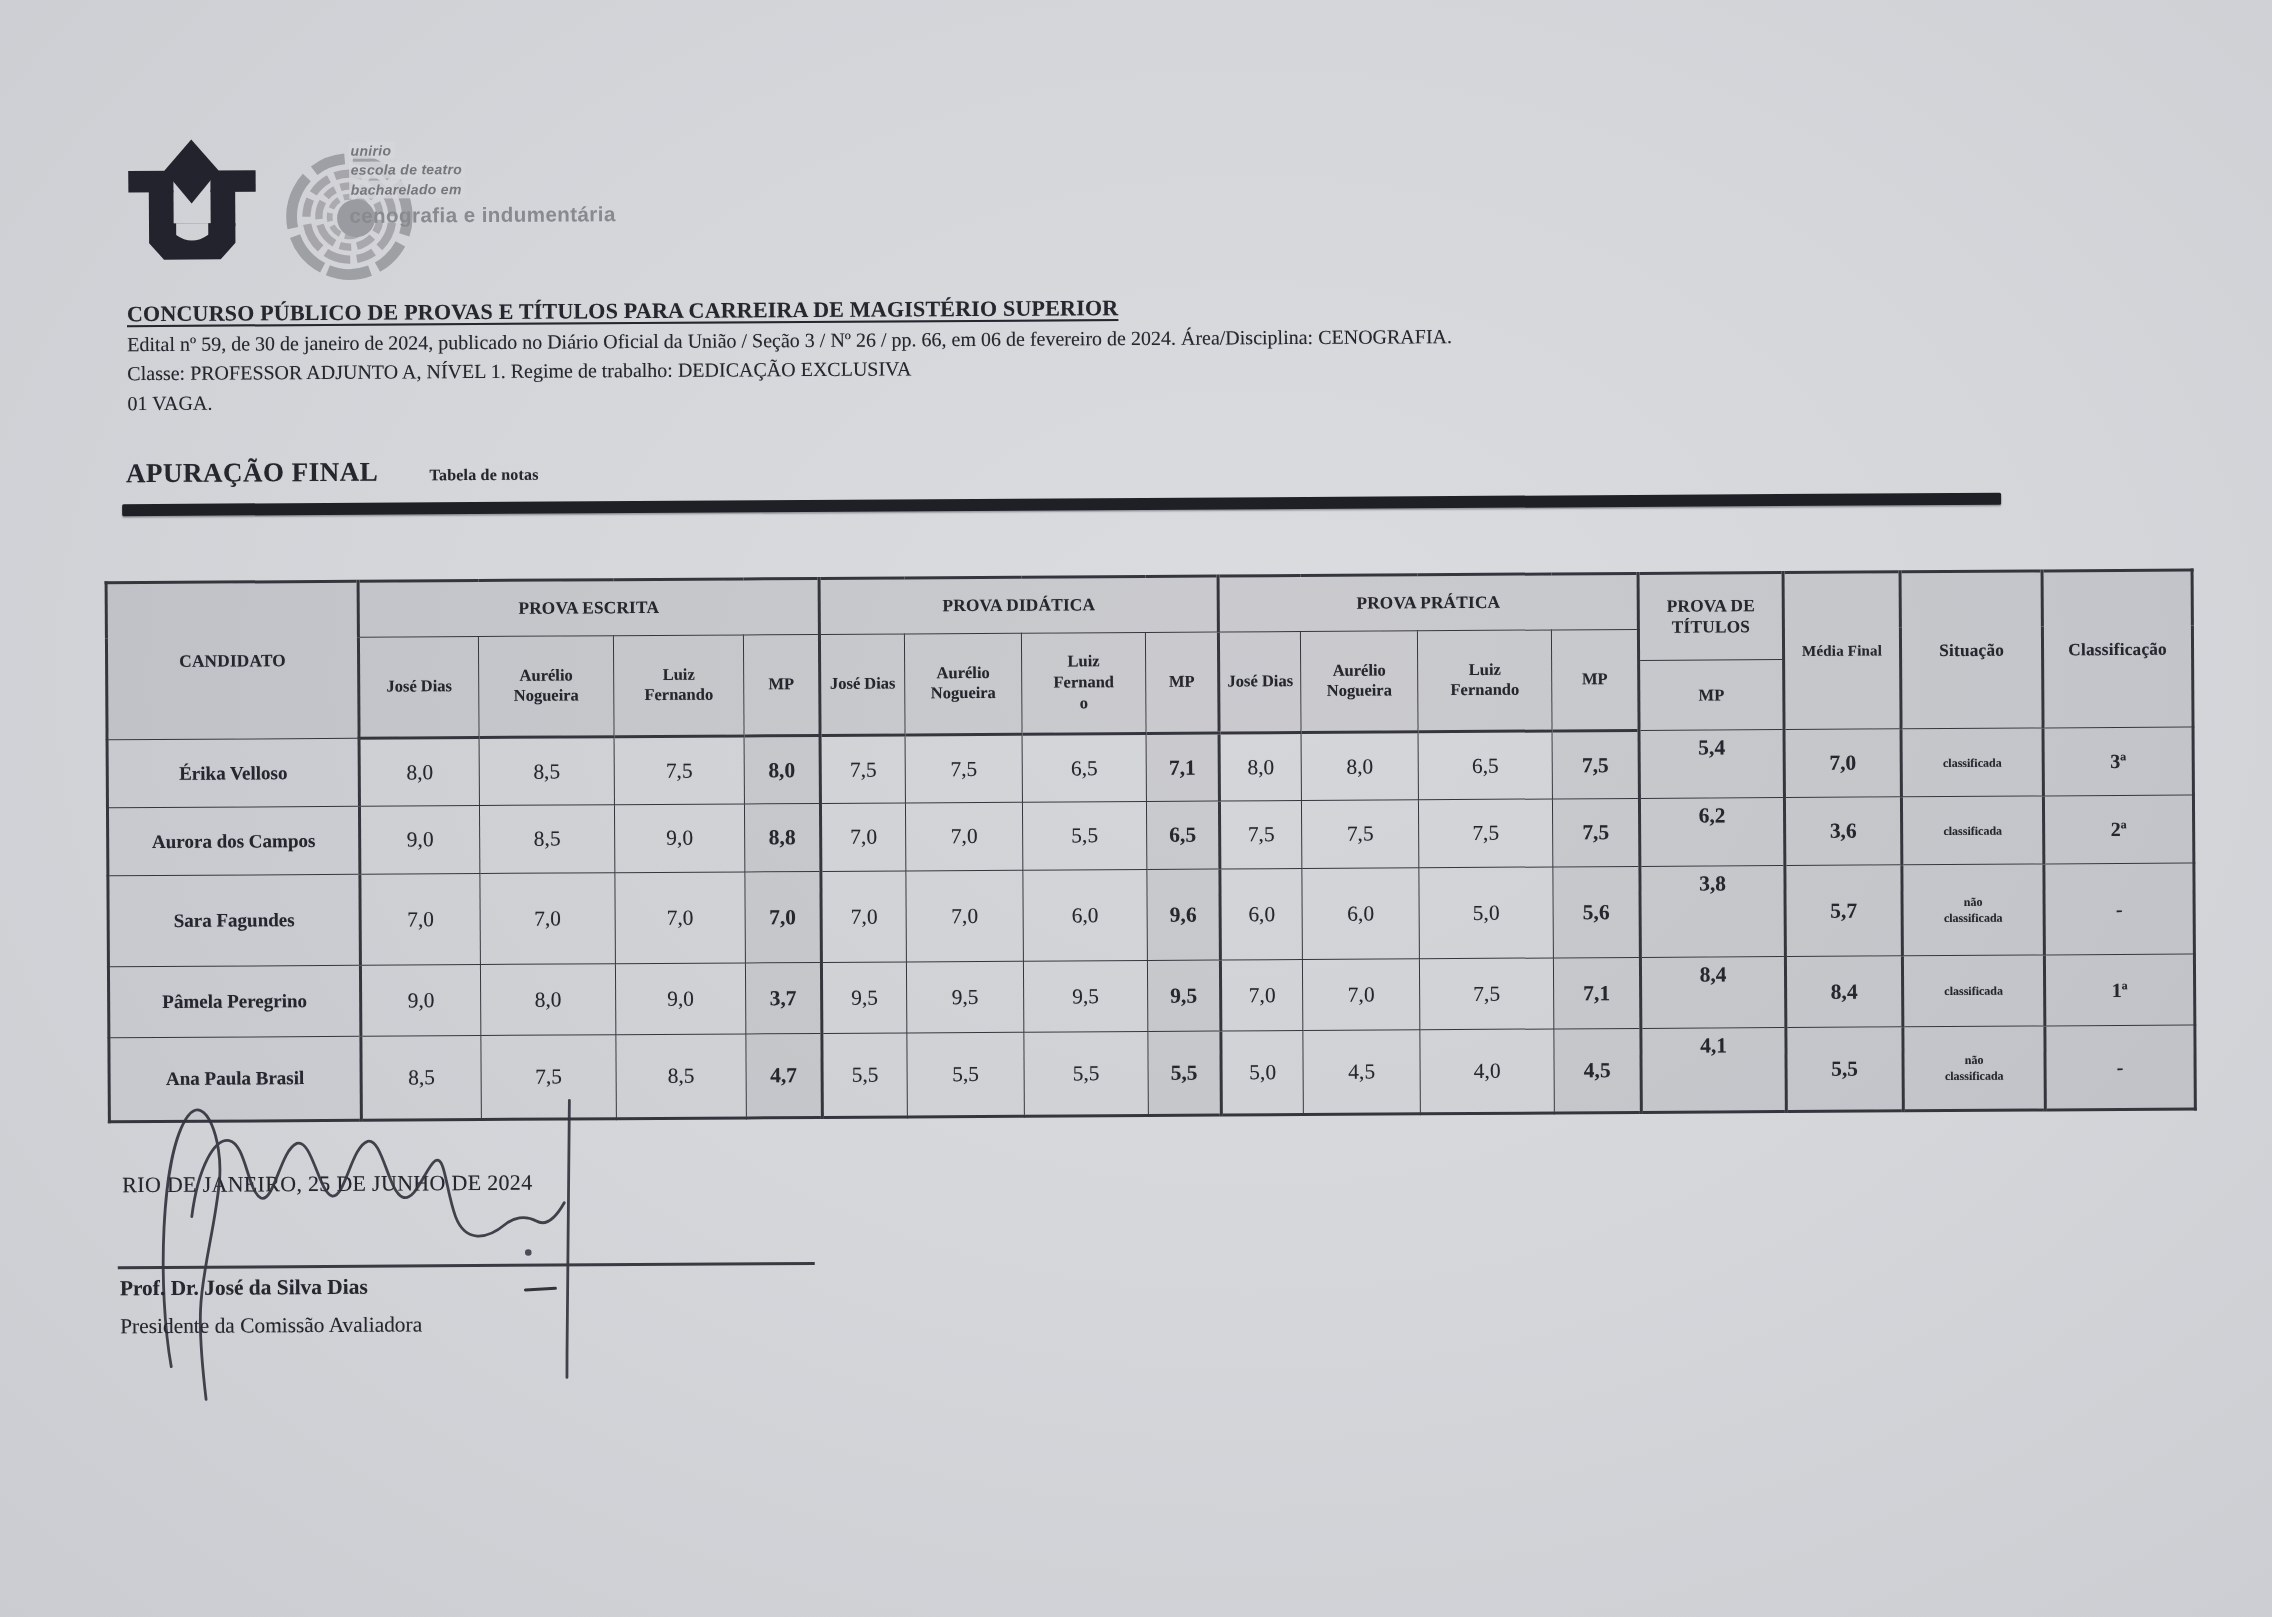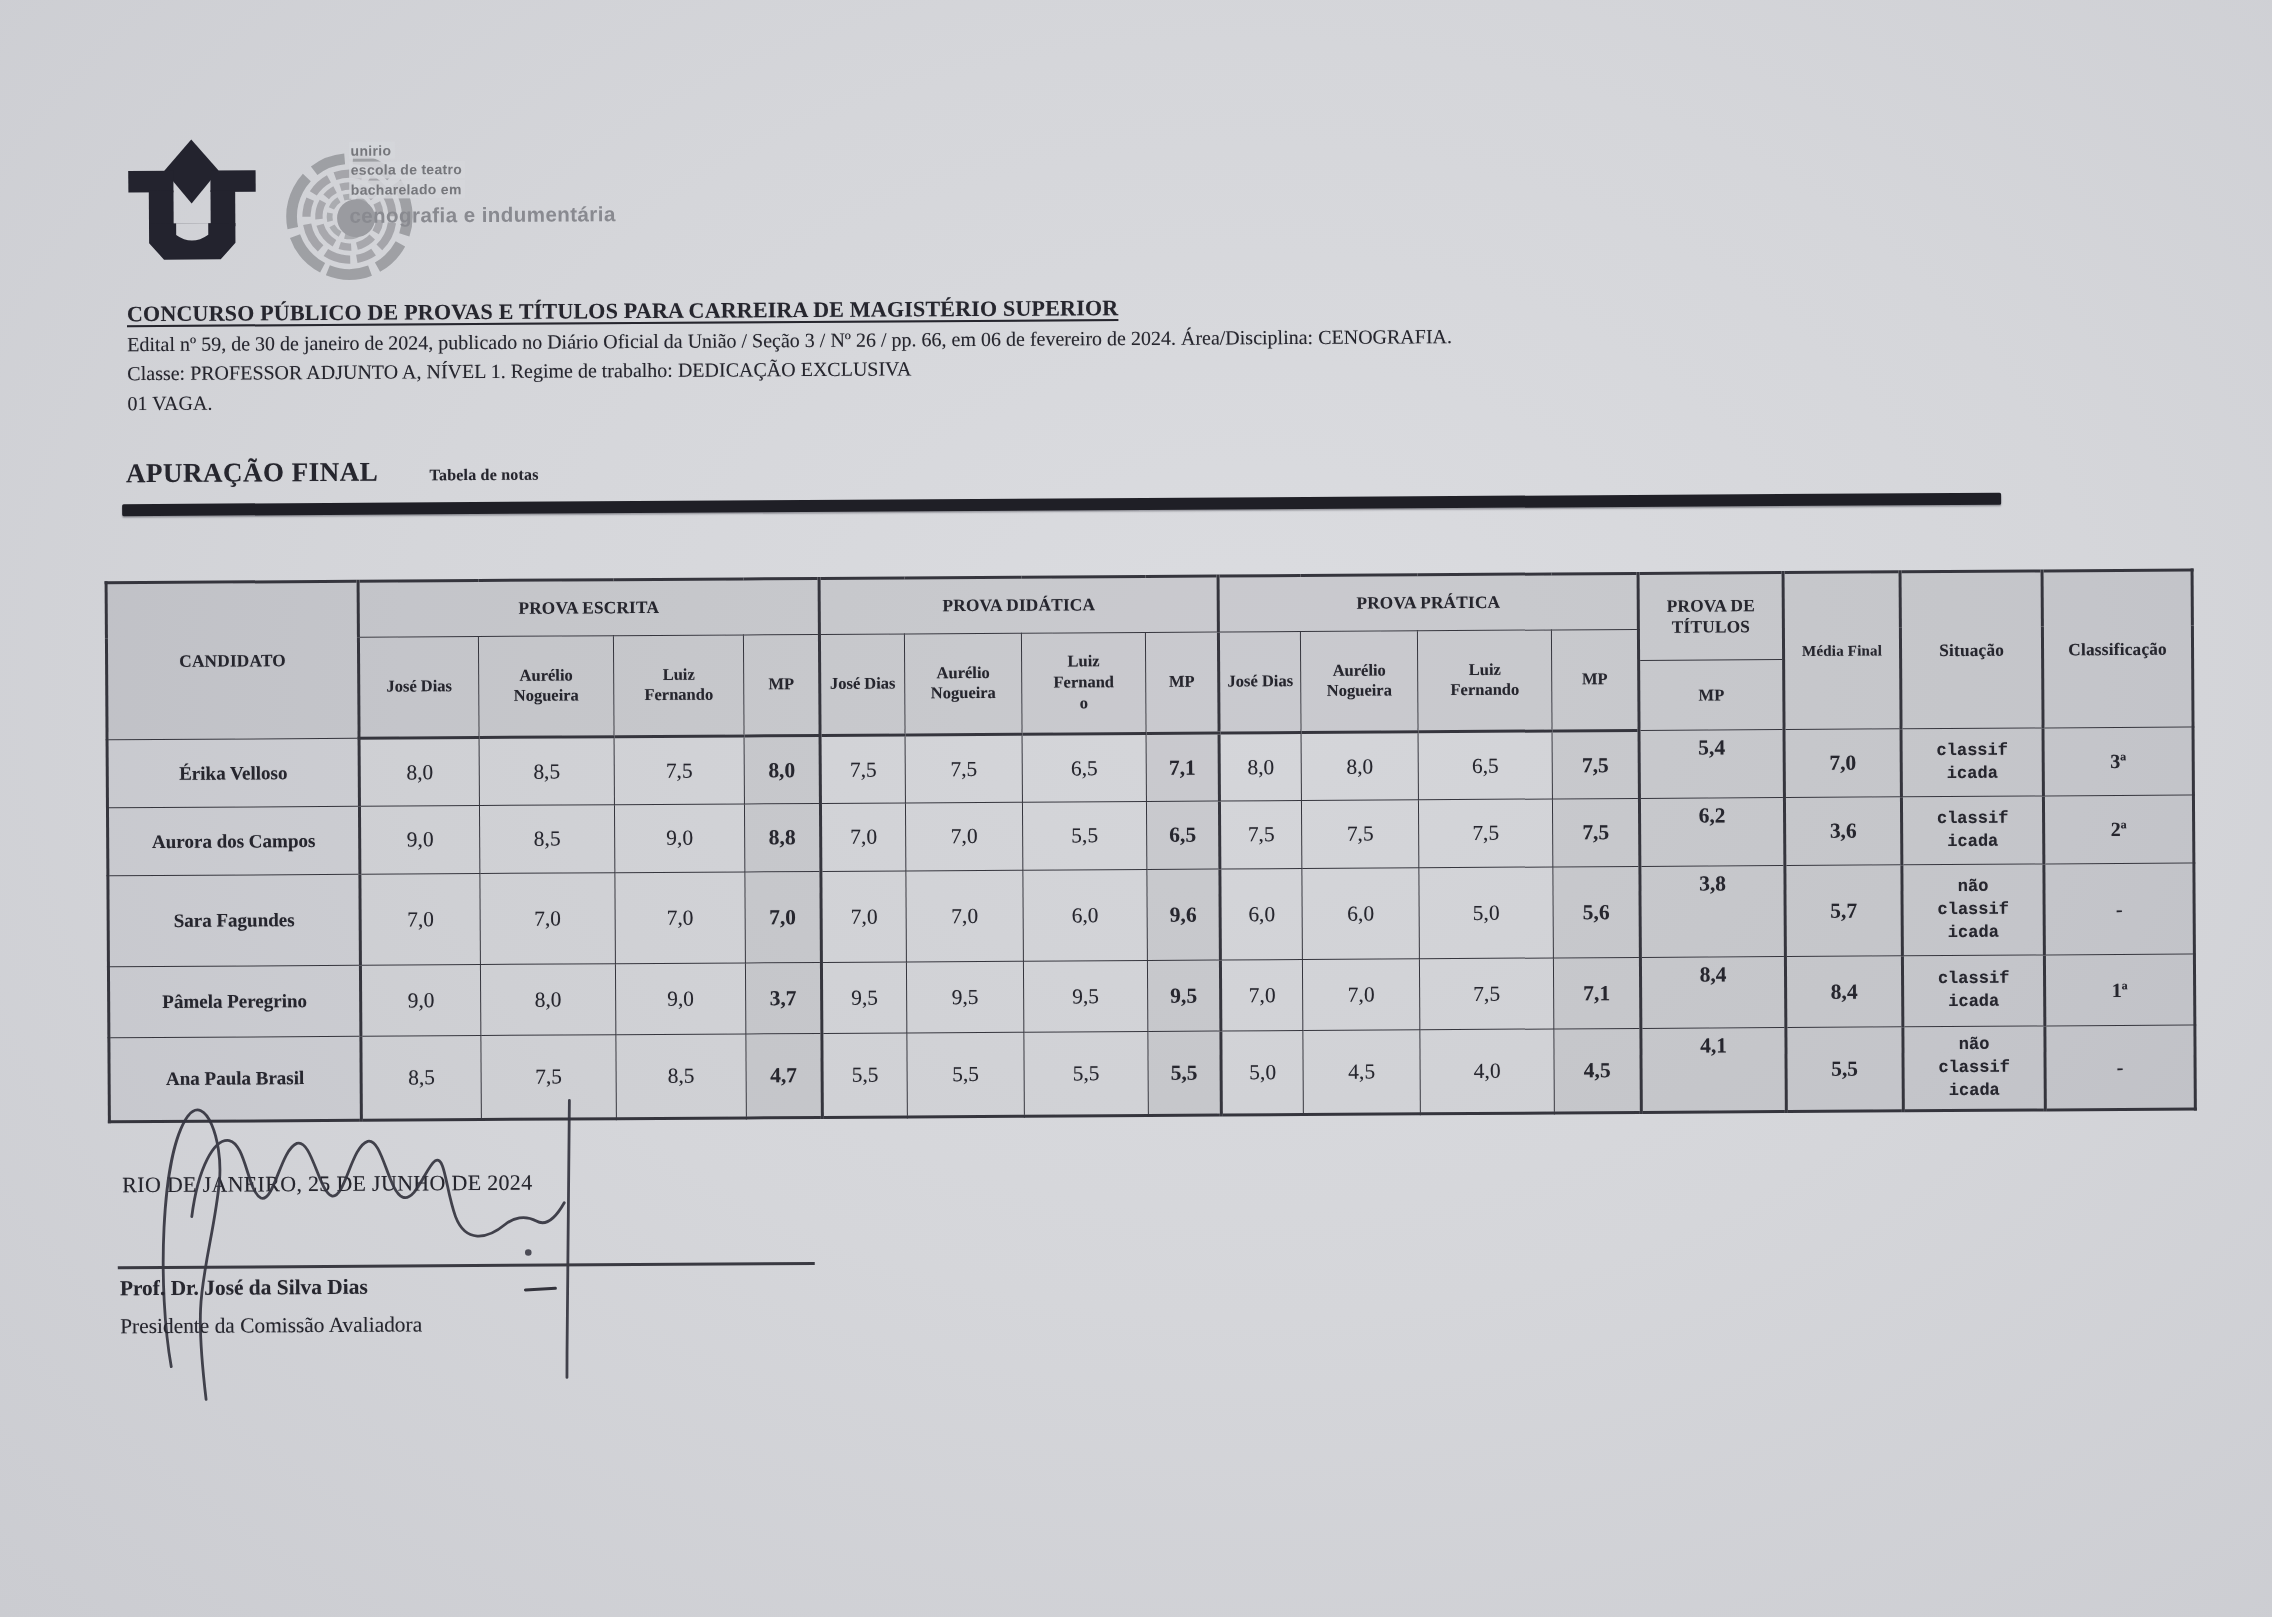--- a/index.html
+++ b/index.html
@@ -20,21 +20,21 @@
   .sheet{
     position:relative;width:2273px;height:1618px;
     transform:rotate(-0.35deg);transform-origin:50% 50%;
   }
   .sheet *{text-shadow:0 0 0.8px rgba(38,38,46,.30);}
   
   .logos{position:absolute;left:0;top:0;width:742px;height:297px;}
   .unirio-mark{position:absolute;left:132px;top:132px;}
   .circle-logo{position:absolute;left:287px;top:139px;}
   .logo-text{position:absolute;left:353px;top:137px;width:272px;font-family:"Liberation Sans",sans-serif;color:var(--gray-text);}
-  .logo-text .s{display:inline-block;font-size:14px;font-weight:bold;line-height:1.0;background:rgba(213,214,218,.85);padding:1.6px 3.3px 1.6px 1.6px;margin-bottom:2.5px;letter-spacing:0.3px;text-shadow:none;}
+  .logo-text .s{display:inline-block;font-size:14px;font-weight:bold;line-height:1.0;background:rgba(213,214,218,.85);padding:1.6px 3.3px 1.6px 1.6px;margin-bottom:2.5px;letter-spacing:0.3px;text-shadow:none;font-style:italic;}
   .logo-text .big{display:inline-block;font-size:20.6px;font-weight:bold;color:#898a90;letter-spacing:0.4px;background:transparent;margin-top:3.3px;text-shadow:none;white-space:nowrap;}
   
   .intro{position:absolute;left:130px;top:295px;width:1782px;}
   .intro h1{
     margin:0;font-size:22px;font-weight:bold;letter-spacing:0.2px;
     text-decoration:underline;text-underline-offset:4.1px;text-decoration-thickness:1.6px;
     display:inline-block;padding-right:15px;
   }
   .intro p{margin:5px 0 0 0;font-size:20px;line-height:1.22;}
   
@@ -55,21 +55,21 @@
   }
   .notas .gs{border-left-width:3.3px;}
   .notas tr.h2 th{border-bottom-width:3.3px;}
   .notas th{background:rgba(56,56,70,.105);font-weight:bold;}
   .notas td{background:rgba(56,56,70,.035);font-size:21.4px;}
   .notas td.name{background:rgba(56,56,70,.055);font-weight:bold;font-size:19px;}
   .notas td.mp,.notas td.media,.notas td.situacao,.notas td.cls,.notas td.titulos{background:rgba(56,56,70,.105);}
   .notas td.mp{font-weight:bold;}
   .notas td.titulos{font-weight:bold;vertical-align:top;padding-top:5px;}
   .notas td.media{font-weight:bold;}
-  .notas td.situacao{font-weight:bold;font-size:17px;line-height:1.35;font-family:Liberation Mono, monospace;}
+  .notas td.situacao{font-weight:bold;font-size:12px;line-height:1.35;}
   .notas td.situacao span{display:inline-block;max-width:79px;overflow-wrap:anywhere;}
   .notas td.cls{font-weight:bold;font-size:20px;}
   .notas tr.h1 th{font-size:17.3px;letter-spacing:0.2px;}
   .notas tr.h1{height:53px;}
   .notas tr.h2{height:97px;}
   .notas tr.r0,.notas tr.r1{height:68px;}
   .notas tr.r2{height:91px;}
   .notas tr.r3{height:71px;}
   .notas tr.r4{height:84px;}
   .notas th.cand{font-size:22px;letter-spacing:0.8px;}

